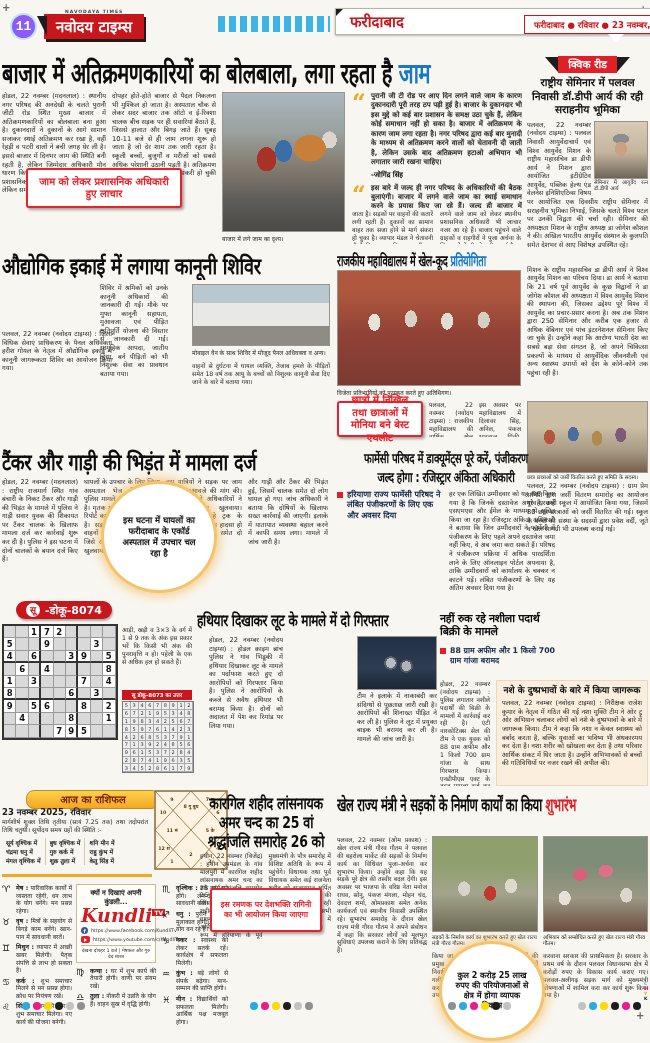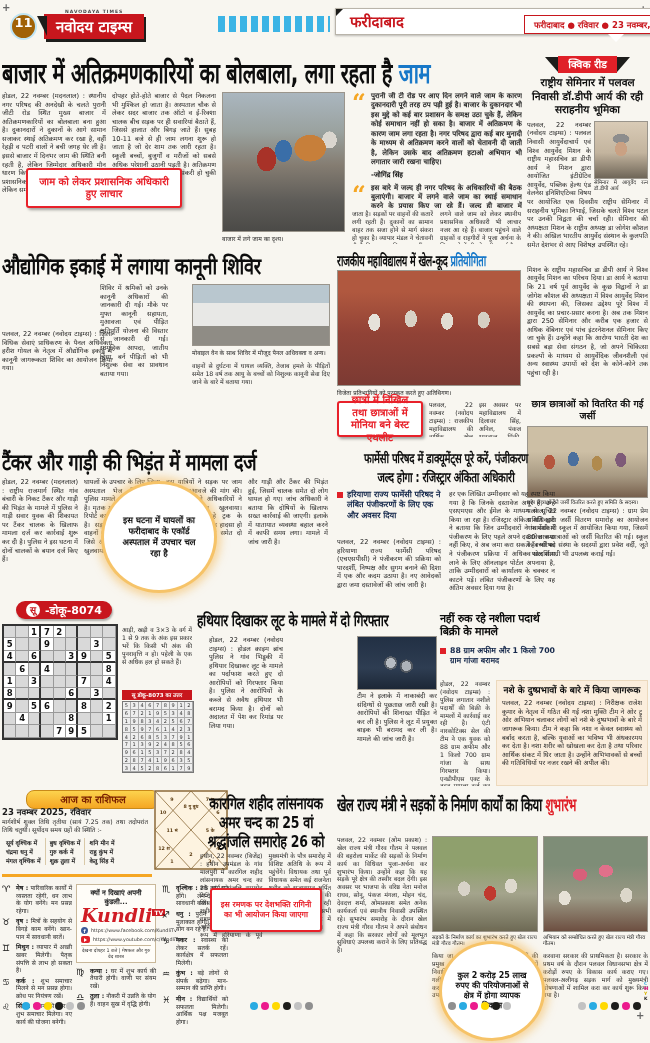--- a/index.html
+++ b/index.html
@@ -7,22 +7,22 @@
     font-family:"DejaVu Sans",sans-serif;color:#1a1a1a;overflow:hidden;margin:0 auto;}
   .abs{position:absolute;}
   .bt{font-size:6.6px;line-height:1.3;text-align:justify;color:#1d1d1d;overflow:hidden;}
   .bt-sm{font-size:6.2px;line-height:1.27;text-align:justify;color:#1d1d1d;overflow:hidden;}
   .hl{font-weight:700;white-space:nowrap;color:#0d0d0d;transform-origin:left top;letter-spacing:-.3px;}
   .caption{font-size:6px;line-height:1.2;color:#222;}
   .photo{border:1px solid #9a958c;box-sizing:border-box;}
   .accent-blue{color:#1878c8;}
   .accent-red{color:#e02028;}
   
-  .pagenum{width:27px;height:27px;border-radius:50%;background:#a16207;border:2px solid #bfe4f4;
-    color:#fff;font-weight:700;font-size:13px;display:flex;justify-content:center;box-sizing:border-box;}
+  .pagenum{width:27px;height:27px;border-radius:50%;background:#8b5cf6;border:2px solid #bfe4f4;
+    color:#fff;font-weight:700;font-size:13px;display:flex;align-items:center;justify-content:center;box-sizing:border-box;font-family:Liberation Mono, monospace;}
   .brand-small{font-size:4.5px;letter-spacing:1px;color:#444;font-weight:700;}
   .logo-flag{position:absolute;left:-7px;top:2px;width:0;height:0;border-top:20px solid #1d1d1b;border-left:10px solid transparent;}
   .logo-box{position:relative;background:#c8161d;color:#fff;font-weight:700;font-size:15px;
     padding:2px 12px 3px;box-shadow:2px 3px 0 #1d1d1b;white-space:nowrap;}
   .dashes{height:16px;background:repeating-linear-gradient(90deg,#3cb4e5 0 7px,#f8f6f0 7px 11px);}
   .city-tab{background:#fff;border:1px solid #b9b4aa;color:#c8161d;font-weight:700;font-size:15px;
     padding:2px 14px 3px;position:relative;box-shadow:0 1px 2px rgba(0,0,0,.25);}
   .city-tab:after{content:"";position:absolute;left:42%;bottom:-8px;border:8px solid transparent;border-top-color:#fff;border-bottom:0;}
   .corner-tl{position:absolute;left:0;top:0;width:0;height:0;border-top:7px solid #1d1d1b;border-right:7px solid transparent;}
   .date-box{background:#fff;border:1.5px solid #c8161d;color:#c8161d;font-weight:700;font-size:8.5px;padding:3px 9px;white-space:nowrap;}
@@ -199,42 +199,40 @@
   <div class="abs bt-sm" style="left:192px;top:362px;width:138px;height:70px;">वाहनों से दुर्घटना में घायल व्यक्ति, तेजाब हमले के पीड़ितों समेत 18 वर्ष तक आयु के बच्चों को निशुल्क कानूनी सेवा दिए जाने के बारे में बताया गया।</div>
 
   <div class="abs hl" style="left:337px;top:250px;width:186px;font-size:9.5px;transform:scaleY(1.6);overflow:hidden;"><span>राजकीय महाविद्यालय में खेल-कूद </span><span class="accent-blue">प्रतियोगिता</span></div>
   <div class="abs photo ph-group" style="left:337px;top:270px;width:184px;height:116px;"></div>
   <div class="abs caption" style="left:337px;top:389px;width:184px;">विजेता प्रतिभागियों को पुरस्कृत करते हुए अतिथिगण।</div>
   <div class="abs callout-red" style="left:337px;top:401px;width:86px;height:36px;font-size:10px;line-height:1.25;">छात्रों में निखिल तथा छात्राओं में मोनिया बने बेस्ट एथलीट</div>
   <div class="abs bt-sm" style="left:429px;top:401px;width:44px;height:36px;">पलवल, 22 नवम्बर (नवोदय टाइम्स) : राजकीय महाविद्यालय की वार्षिक खेल प्रतियोगिता का आयोजन किया गया। एथलेटिक मीट में 100 मी, 200 मी, 400 मी, 800 मी दौड़ तथा कुल 13 प्रतियोगिताओं का आयोजन किया गया।</div>
   <div class="abs bt-sm" style="left:479px;top:401px;width:42px;height:36px;">इस अवसर पर महाविद्यालय में दिलावर सिंह, अनिल, पंकज भारद्वाज, पिंकी, डॉ अनिता मिश्रा, ममता देवी समेत स्टाफ सदस्य मौजूद रहे। विजेताओं को प्रमाणपत्र देकर सम्मानित किया गया।</div>
 
   <div class="abs" style="left:527px;top:398px;width:121px;">
-    <div class="qr-headline" style="font-size:9.5px;">छात्र छात्राओं को वितरित की गई जर्सी</div>
     <div class="photo ph-jersey" style="width:121px;height:72px;margin-top:3px;"></div>
     <div class="caption" style="font-size:5.3px;margin-top:1px;">छात्र छात्राओं को जर्सी वितरित करते हुए समिति के सदस्य।</div>
     <div class="bt" style="margin-top:2px;height:92px;">पलवल, 22 नवम्बर (नवोदय टाइम्स) : ग्राम प्रेम समिति द्वारा जर्सी वितरण समारोह का आयोजन गांव सरकारी स्कूल में आयोजित किया गया, जिसमें 80 छात्र-छात्राओं को जर्सी वितरित की गई। स्कूल के बच्चों को संस्था के सदस्यों द्वारा प्रवेश वर्दी, जूते व खेल सामग्री भी उपलब्ध कराई गई।</div>
   </div>
 
   <div class="abs hl" style="left:2px;top:446px;width:328px;font-size:18px;transform:scaleY(1.25);overflow:hidden;">टैंकर और गाड़ी की भिड़ंत में मामला दर्ज</div>
   <div class="abs bt" style="left:2px;top:478px;width:76px;height:118px;">होडल, 22 नवम्बर (मदनलाल) : राष्ट्रीय राजमार्ग स्थित गांव बंचारी के निकट टैंकर और गाड़ी की भिड़ंत के मामले में पुलिस ने गाड़ी सवार युवक की शिकायत पर टैंकर चालक के खिलाफ मामला दर्ज कर कार्रवाई शुरू कर दी है। पुलिस ने इस घटना में दोनों चालकों के बयान दर्ज किए हैं।</div>
   <div class="abs bt" style="left:84px;top:478px;width:76px;height:118px;">घायलों के उपचार के लिए जिला अस्पताल भेज दिया गया। पुलिस मामले की जांच कर रही है। मृतक महिला की पोस्टमार्टम रिपोर्ट का इंतजार किया जा रहा है। सड़क पर जाम लगने से वाहनों की लंबी कतारें लग गईं, जिसे अधिकारियों ने समझाकर खुलवाया।</div>
   <div class="abs bt" style="left:166px;top:478px;width:76px;height:118px;">बस यात्रियों ने सड़क पर जाम लगाकर मुआवजे की मांग की। मौके पर पहुंचे अधिकारियों ने समझाकर जाम खुलवाया। सामने से आ रहे ट्रक के असंतुलित होने से यह हादसा हो गया, जिसमें चालक समेत दो लोग घायल हो गए।</div>
   <div class="abs bt" style="left:248px;top:478px;width:80px;height:118px;">और गाड़ी और टैंकर की भिड़ंत हुई, जिसमें चालक समेत दो लोग घायल हो गए। जांच अधिकारी ने बताया कि दोषियों के खिलाफ सख्त कार्रवाई की जाएगी। इलाके में यातायात व्यवस्था बहाल करने में काफी समय लगा। मामले में जांच जारी है।</div>
   <div class="abs circle-callout" style="left:104px;top:484px;width:110px;height:106px;font-size:8.5px;line-height:1.3;">इस घटना में घायलों का फरीदाबाद के एकॉर्ड अस्पताल में उपचार चल रहा है</div>
 
   <div class="abs bullet-sub" style="left:337px;top:490px;width:104px;font-size:8px;">
     <span class="sq"></span>
       <span>हरियाणा राज्य फार्मेसी परिषद ने लंबित पंजीकरणों के लिए एक और अवसर दिया</span>
   </div>
   <div class="abs" style="left:337px;top:444px;width:218px;text-align:center;">
     <div class="hl" style="white-space:nowrap;font-size:10px;transform:scaleY(1.35);display:inline-block;">फार्मेसी परिषद में डाक्यूमेंट्स पूरे करें, पंजीकरण</div>
     <div class="hl" style="white-space:nowrap;font-size:10px;transform:scaleY(1.35);display:inline-block;">जल्द होगा : रजिस्ट्रार अंकिता अधिकारी</div>
   </div>
-  <div class="abs bt" style="left:337px;top:538px;width:104px;height:68px;">पलवल, 22 नवम्बर (नवोदय टाइम्स) : हरियाणा राज्य फार्मेसी परिषद (एचएसपीसी) ने पंजीकरण की प्रक्रिया को पारदर्शी, निष्पक्ष और सुगम बनाने की दिशा में एक और कदम उठाया है। नए आवेदकों द्वारा जमा दस्तावेजों की जांच जारी है।</div>
   <div class="abs bt" style="left:449px;top:490px;width:106px;height:116px;">हर एक लिखित उम्मीदवार को यह स्पष्ट किया गया है कि जिनके दस्तावेज अधूरे हैं, उन्हें एसएमएस और ईमेल के माध्यम से सूचित किया जा रहा है। रजिस्ट्रार अंकिता अधिकारी ने बताया कि जिन उम्मीदवारों ने फार्मेसी में पंजीकरण के लिए पहले अपने दस्तावेज जमा नहीं किए, वे अब जमा करा सकते हैं। परिषद ने पंजीकरण प्रक्रिया में अधिक पारदर्शिता लाने के लिए ऑनलाइन पोर्टल अपनाया है, ताकि उम्मीदवारों को कार्यालय के चक्कर न काटने पड़ें। लंबित पंजीकरणों के लिए यह अंतिम अवसर दिया गया है।</div>
 
   <div class="abs" style="left:16px;top:601px;">
     <div class="sd-title">
         <span class="su">सू</span>
         <span>-डोकू-8074</span>
       </div>
   </div>
   <div id="sudoku-grid" class="abs" style="left:2px;top:624px;">
       <div class="sd-cell"></div>

